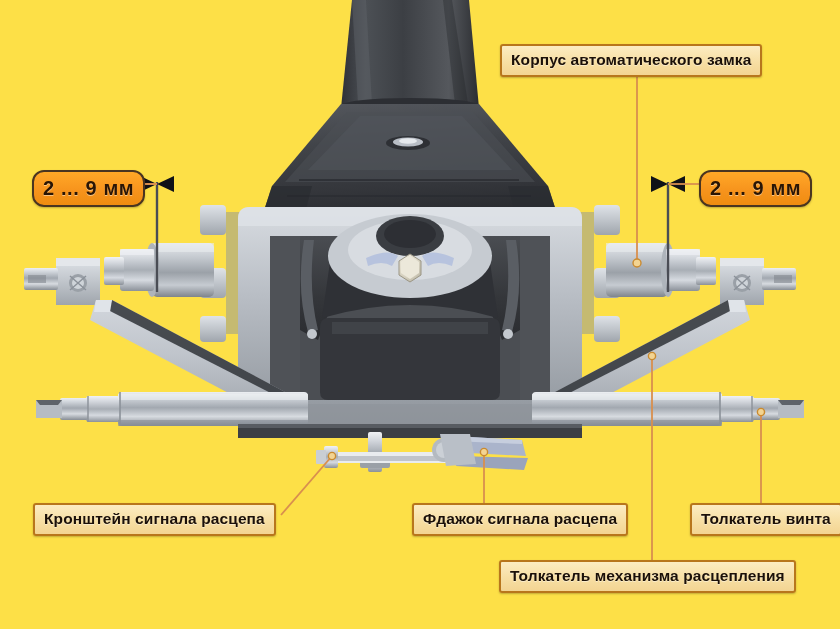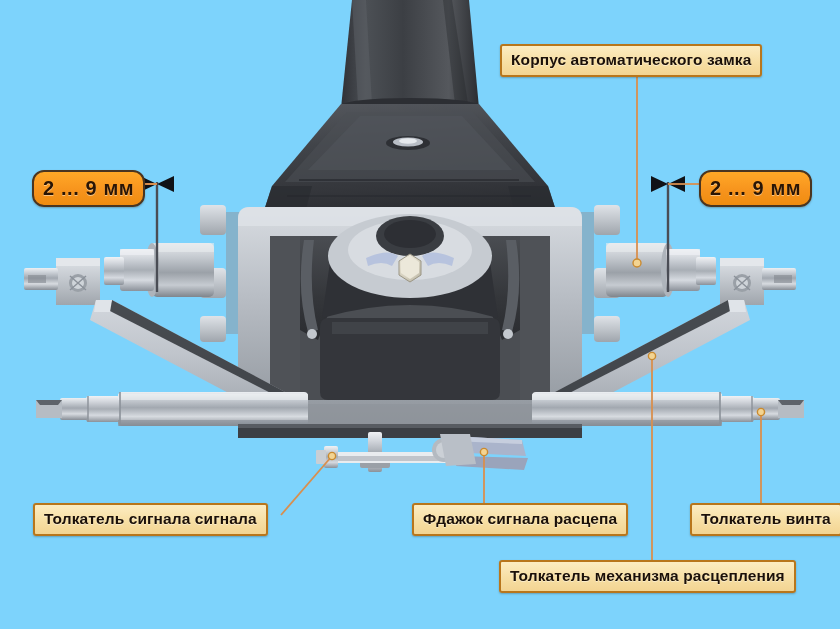--- a/index.html
+++ b/index.html
@@ -4,21 +4,21 @@
 <style>
   html, body {
     margin: 0;
     padding: 0;
     background: #ffffff;
   }
   #stage {
     position: relative;
     width: 840px;
     height: 629px;
-    background: #7dd3fc;
+    background: #fde047;
     overflow: hidden;
     font-family: "Liberation Sans", sans-serif;
   }
   #art {
     position: absolute;
     left: 0; top: 0;
     width: 840px;
     height: 629px;
   }
   
@@ -297,21 +297,21 @@
       <circle cx="761" cy="412" r="3.6"></circle>
       <circle cx="652" cy="356" r="3.6"></circle>
     </g>
   </svg>
 
   <div class="callout" style="left:500px; top:44px;">
     <span>Корпус автоматического замка</span>
   </div>
 
   <div class="callout" style="left:33px; top:503px;">
-    <span>Толкатель сигнала сигнала</span>
+    <span>Кронштейн сигнала расцепа</span>
   </div>
 
   <div class="callout" style="left:372px; top:503px;margin-left:40px;">
     <span>Фдажок сигнала расцепа</span>
   </div>
 
   <div class="callout" style="left:690px; top:503px;">
     <span>Толкатель винта</span>
   </div>
 

